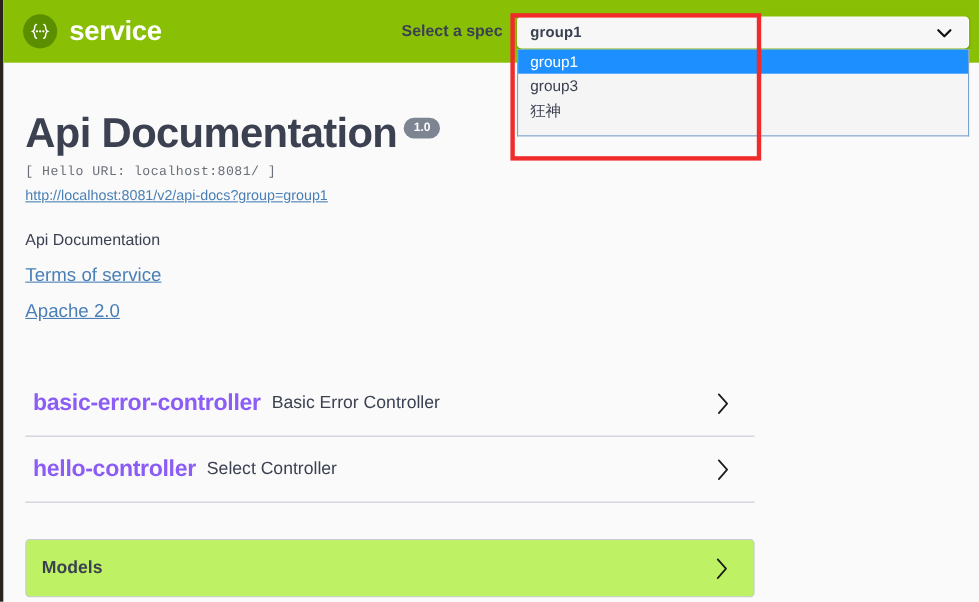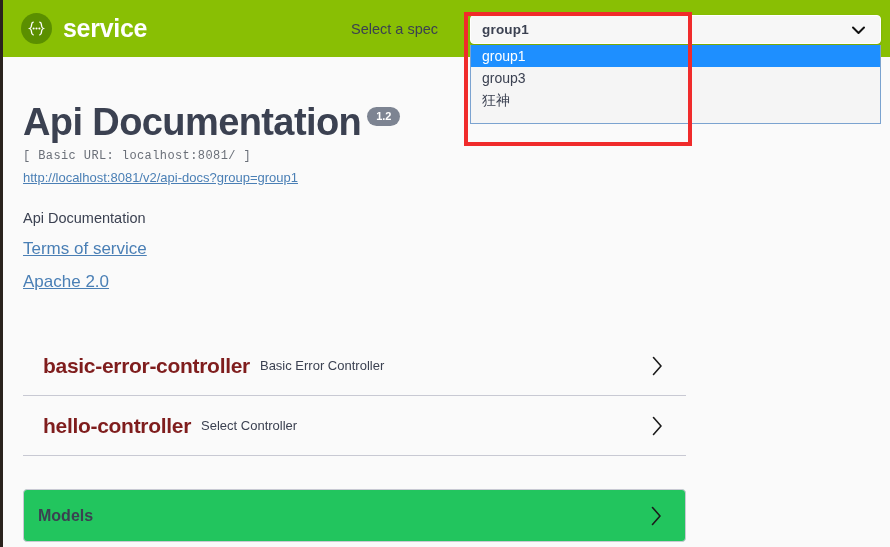--- a/index.html
+++ b/index.html
@@ -58,24 +58,24 @@
     margin-left: 11px;
     font-size: 25px;
     font-weight: bold;
     color: #ffffff;
     letter-spacing: -0.3px;
     line-height: 1;
   }
 
   .spec-label {
     position: absolute;
-    left: 348px;
+    left: 362px;
     top: 21px;
     font-size: 14.5px;
-    font-weight: normal;
+    font-weight: bold;
     color: #3b4151;
     white-space: nowrap;
   }
 
   
   .select-shell {
     position: absolute;
     left: 467px;
     top: 15px;
     width: 411px;
@@ -223,47 +223,47 @@
   }
   .tag-row {
     position: relative;
     height: 59px;
     border-bottom: 1px solid #c8c9d3;
     display: flex;
     align-items: center;
     cursor: pointer;
   }
   .tag-name {
-    margin-left: 20px;
+    margin-left: 7px;
     font-size: 21px;
     font-weight: bold;
-    color: #7f1d1d;
+    color: #8b5cf6;
     letter-spacing: -0.3px;
   }
   .tag-desc {
     margin-left: 10px;
-    font-size: 13px;
+    font-size: 16px;
     color: #3b4151;
   }
   .tag-arrow {
     position: absolute;
     right: 22px;
     top: 50%;
     transform: translateY(-50%);
     line-height: 0;
   }
 
   
   .models-box {
     position: relative;
     margin: 33px 20px 0 20px;
     height: 53px;
     border: 1px solid #c8c9d3;
     border-radius: 4px;
-    background: #22c55e;
+    background: #bef264;
     display: flex;
     align-items: center;
     cursor: pointer;
     box-sizing: border-box;
   }
   .models-title {
     margin-left: 14px;
     font-size: 16px;
     font-weight: bold;
     color: #3b4151;
@@ -307,24 +307,24 @@
     <div class="dropdown-filler"></div>
   </div>
 
   <div class="anno-box"></div>
 
   <div class="content">
 
     <div class="info-block">
       <div class="title-row">
         <span class="api-title">Api Documentation</span>
-        <span class="version-badge">1.2</span>
+        <span class="version-badge">1.0</span>
       </div>
 
-      <div class="base-url">[ Basic URL: localhost:8081/ ]</div>
+      <div class="base-url">[ Hello URL: localhost:8081/ ]</div>
 
       <a class="doc-link">http://localhost:8081/v2/api-docs?group=group1</a>
 
       <div class="desc-text">Api Documentation</div>
 
       <a class="tos-link">Terms of service</a>
       <a class="license-link">Apache 2.0</a>
     </div>
 
     <div class="tags">

